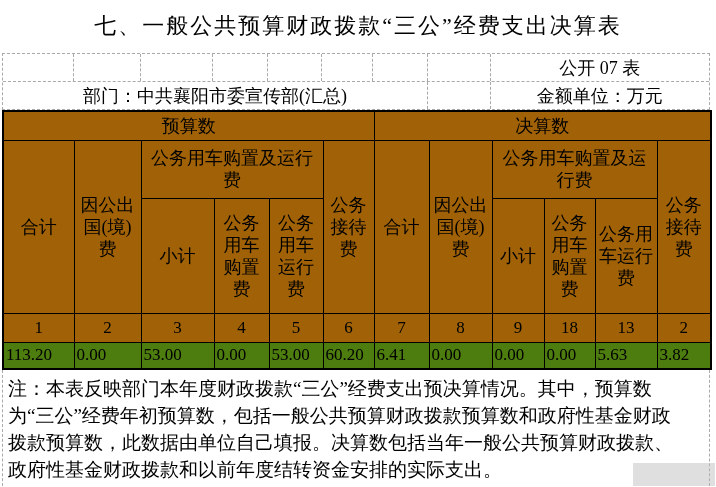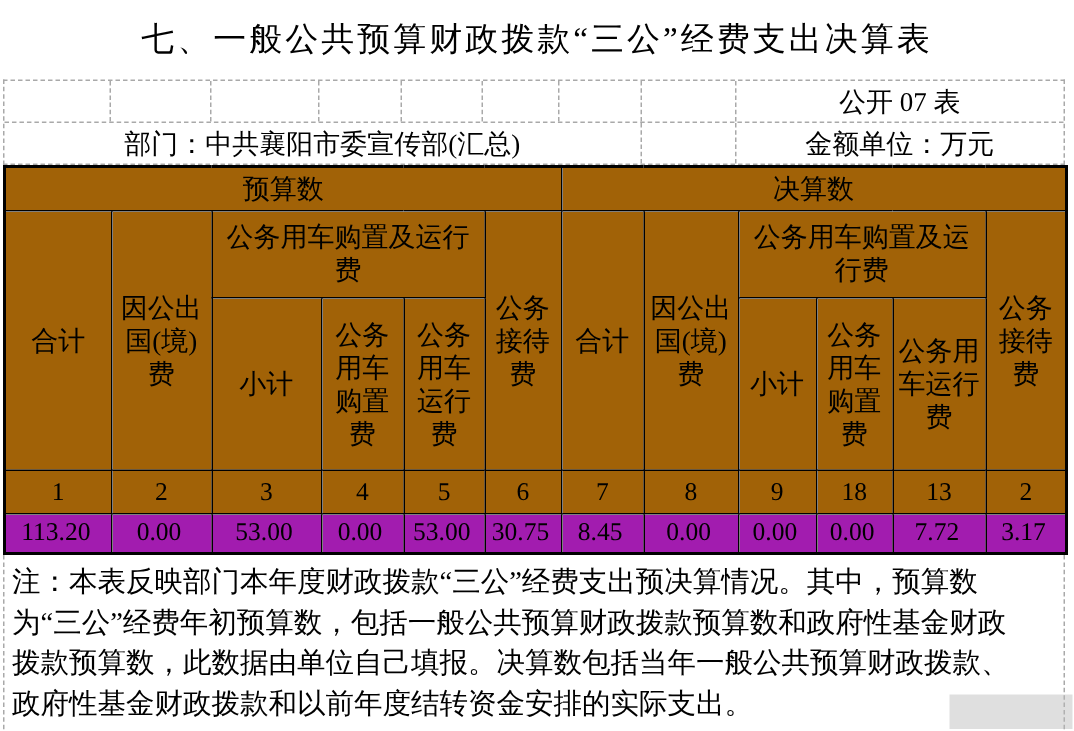--- a/index.html
+++ b/index.html
@@ -55,22 +55,22 @@
     padding: 0 2px;
     overflow: hidden;
   }
   tr.row-section { height: 29px; }
   tr.row-group { height: 58px; }
   tr.row-sub { height: 115px; }
   tr.row-nums { height: 29px; }
   tr.row-nums td { font-size: 17px; }
   tr.row-vals { height: 27px; }
   tr.row-vals td {
-    background: #a21caf;
-    text-align: center;
+    background: #4d7c0f;
+    text-align: left;
     padding-right: 5px;
     font-size: 17px;
     white-space: nowrap;
   }
 
   
   .note {
     width: 708px;
     height: 121px;
     border: 1px dashed #a9a9a9;
@@ -167,27 +167,27 @@
       <td>18</td>
       <td>13</td>
       <td>2</td>
     </tr>
     <tr class="row-vals">
       <td>113.20</td>
       <td>0.00</td>
       <td>53.00</td>
       <td>0.00</td>
       <td>53.00</td>
-      <td>30.75</td>
-      <td>8.45</td>
+      <td>60.20</td>
+      <td>6.41</td>
       <td>0.00</td>
       <td>0.00</td>
       <td>0.00</td>
-      <td>7.72</td>
-      <td>3.17</td>
+      <td>5.63</td>
+      <td>3.82</td>
     </tr>
   </tbody>
     </table>
 
   <div class="note">注：本表反映部门本年度财政拨款“三公”经费支出预决算情况。其中，预算数为“三公”经费年初预算数，包括一般公共预算财政拨款预算数和政府性基金财政拨款预算数，此数据由单位自己填报。决算数包括当年一般公共预算财政拨款、政府性基金财政拨款和以前年度结转资金安排的实际支出。</div>
 
 </div>
 
 <div class="wm"></div>
 

